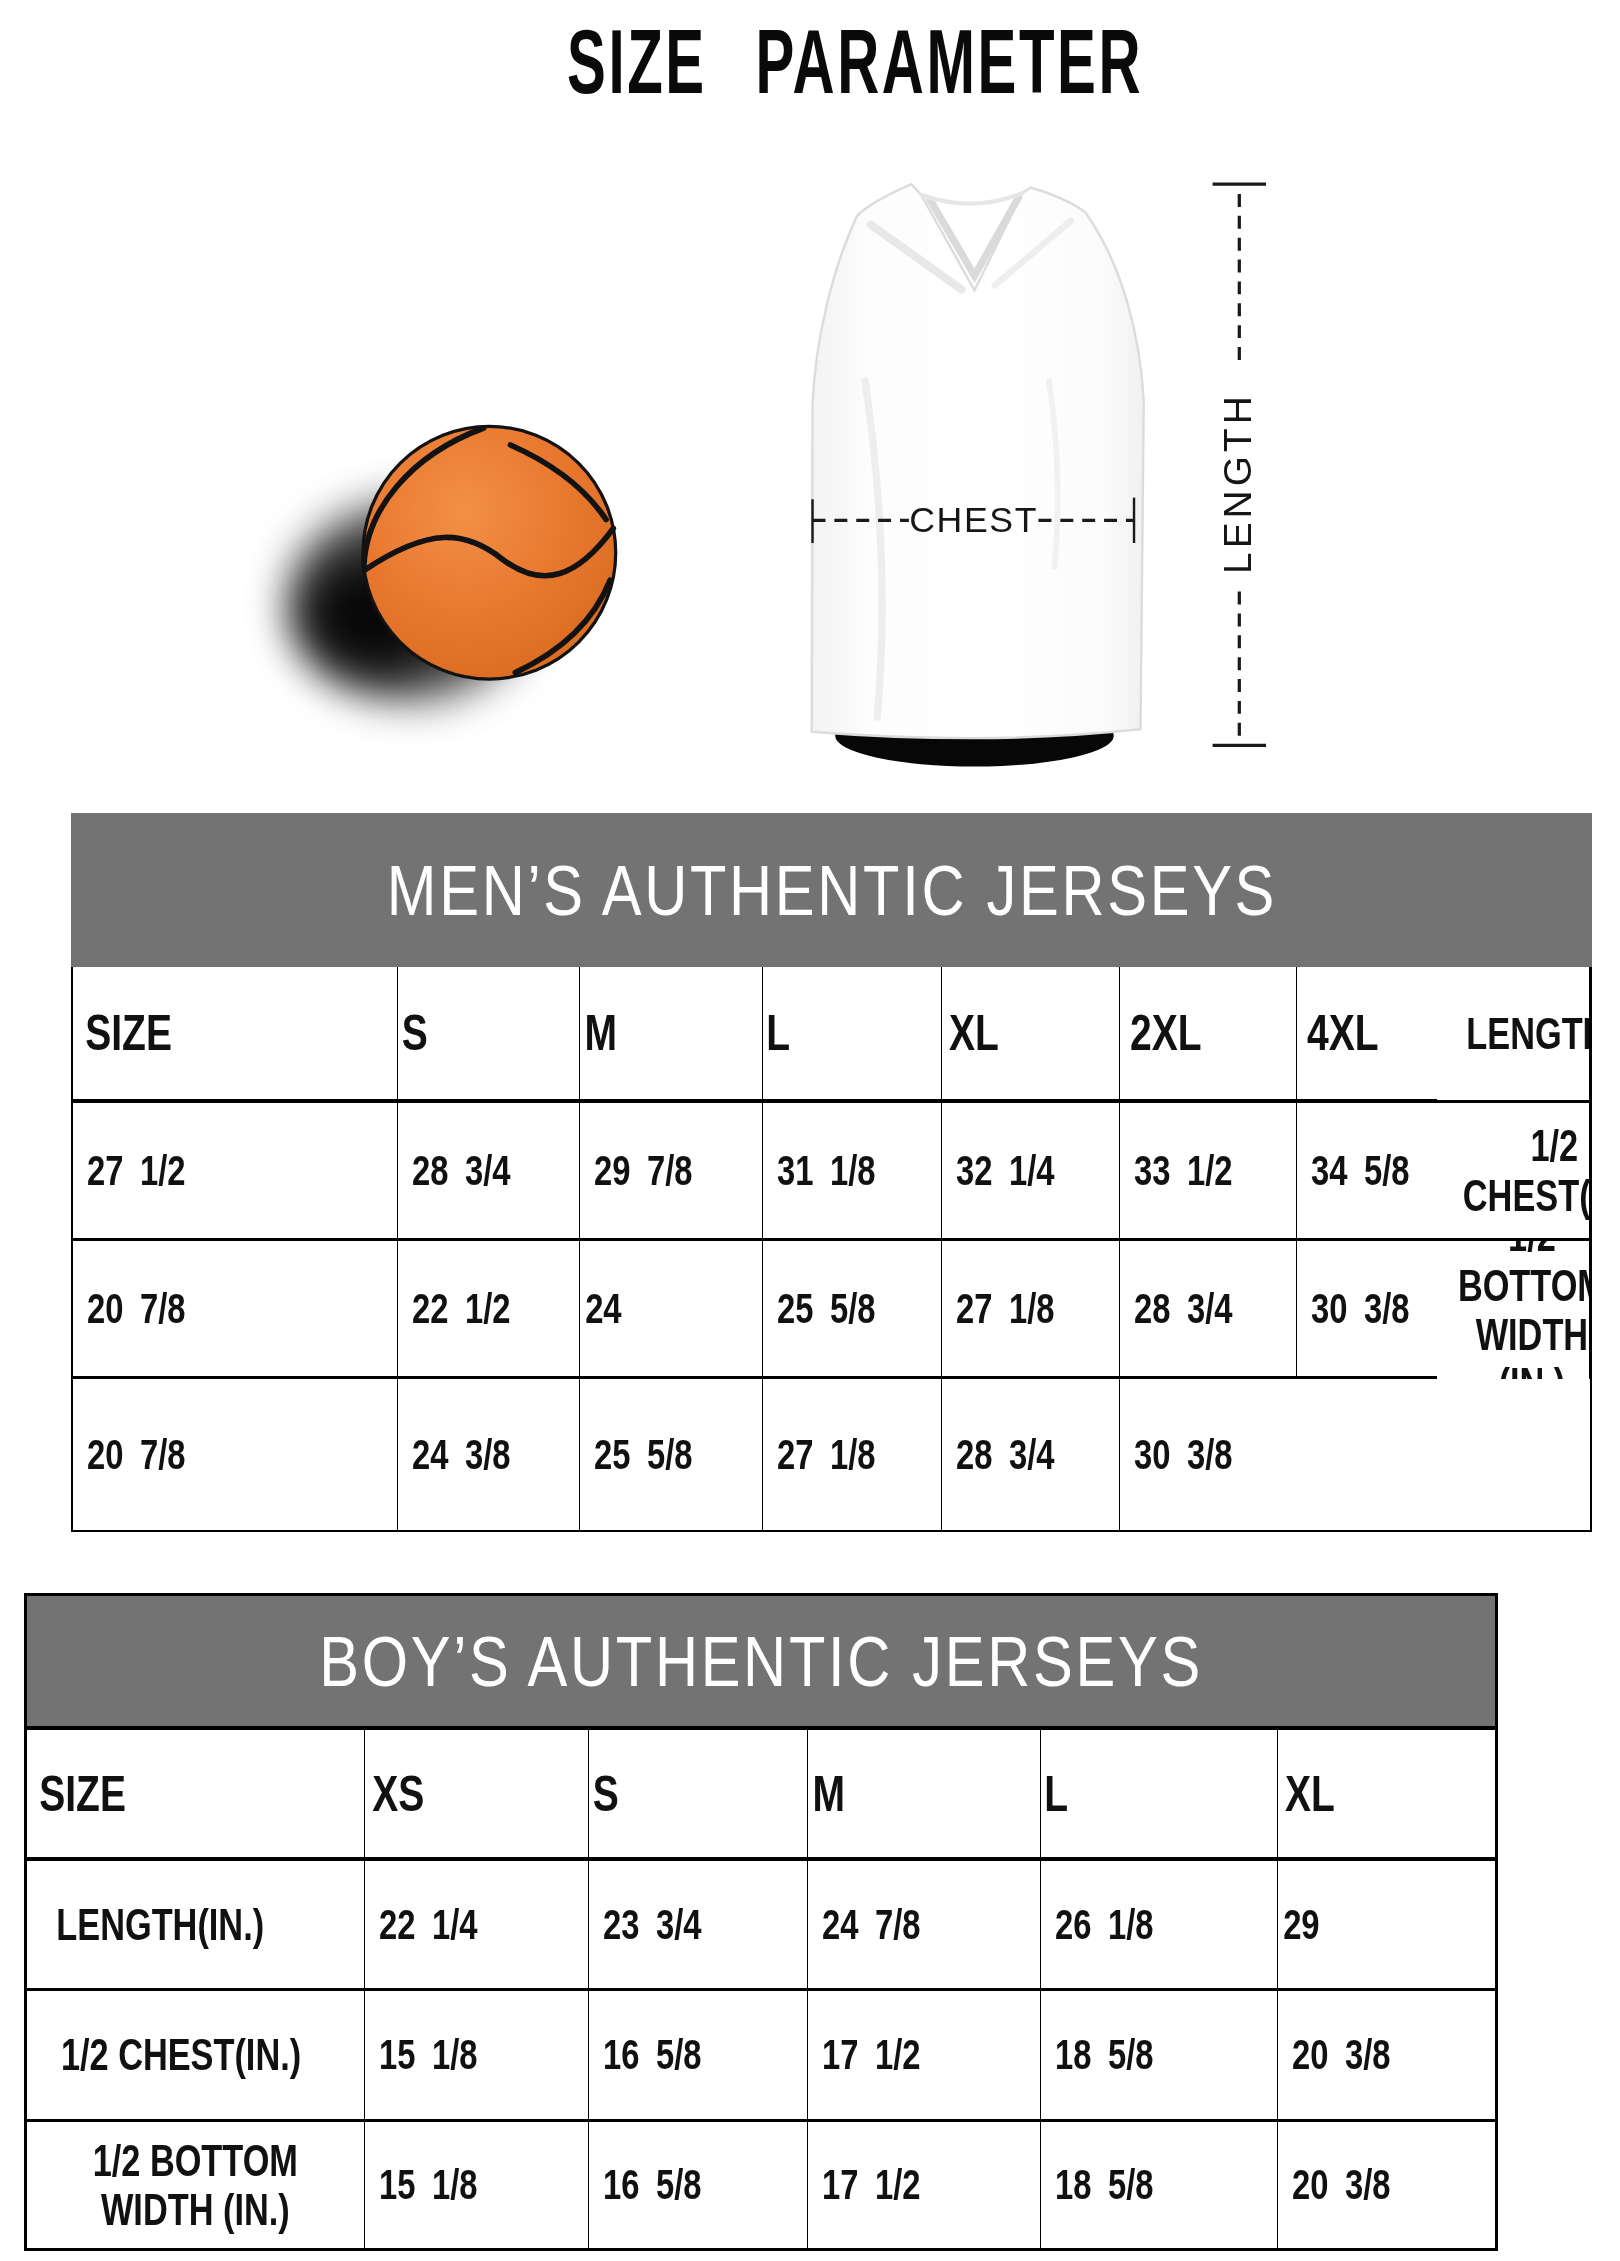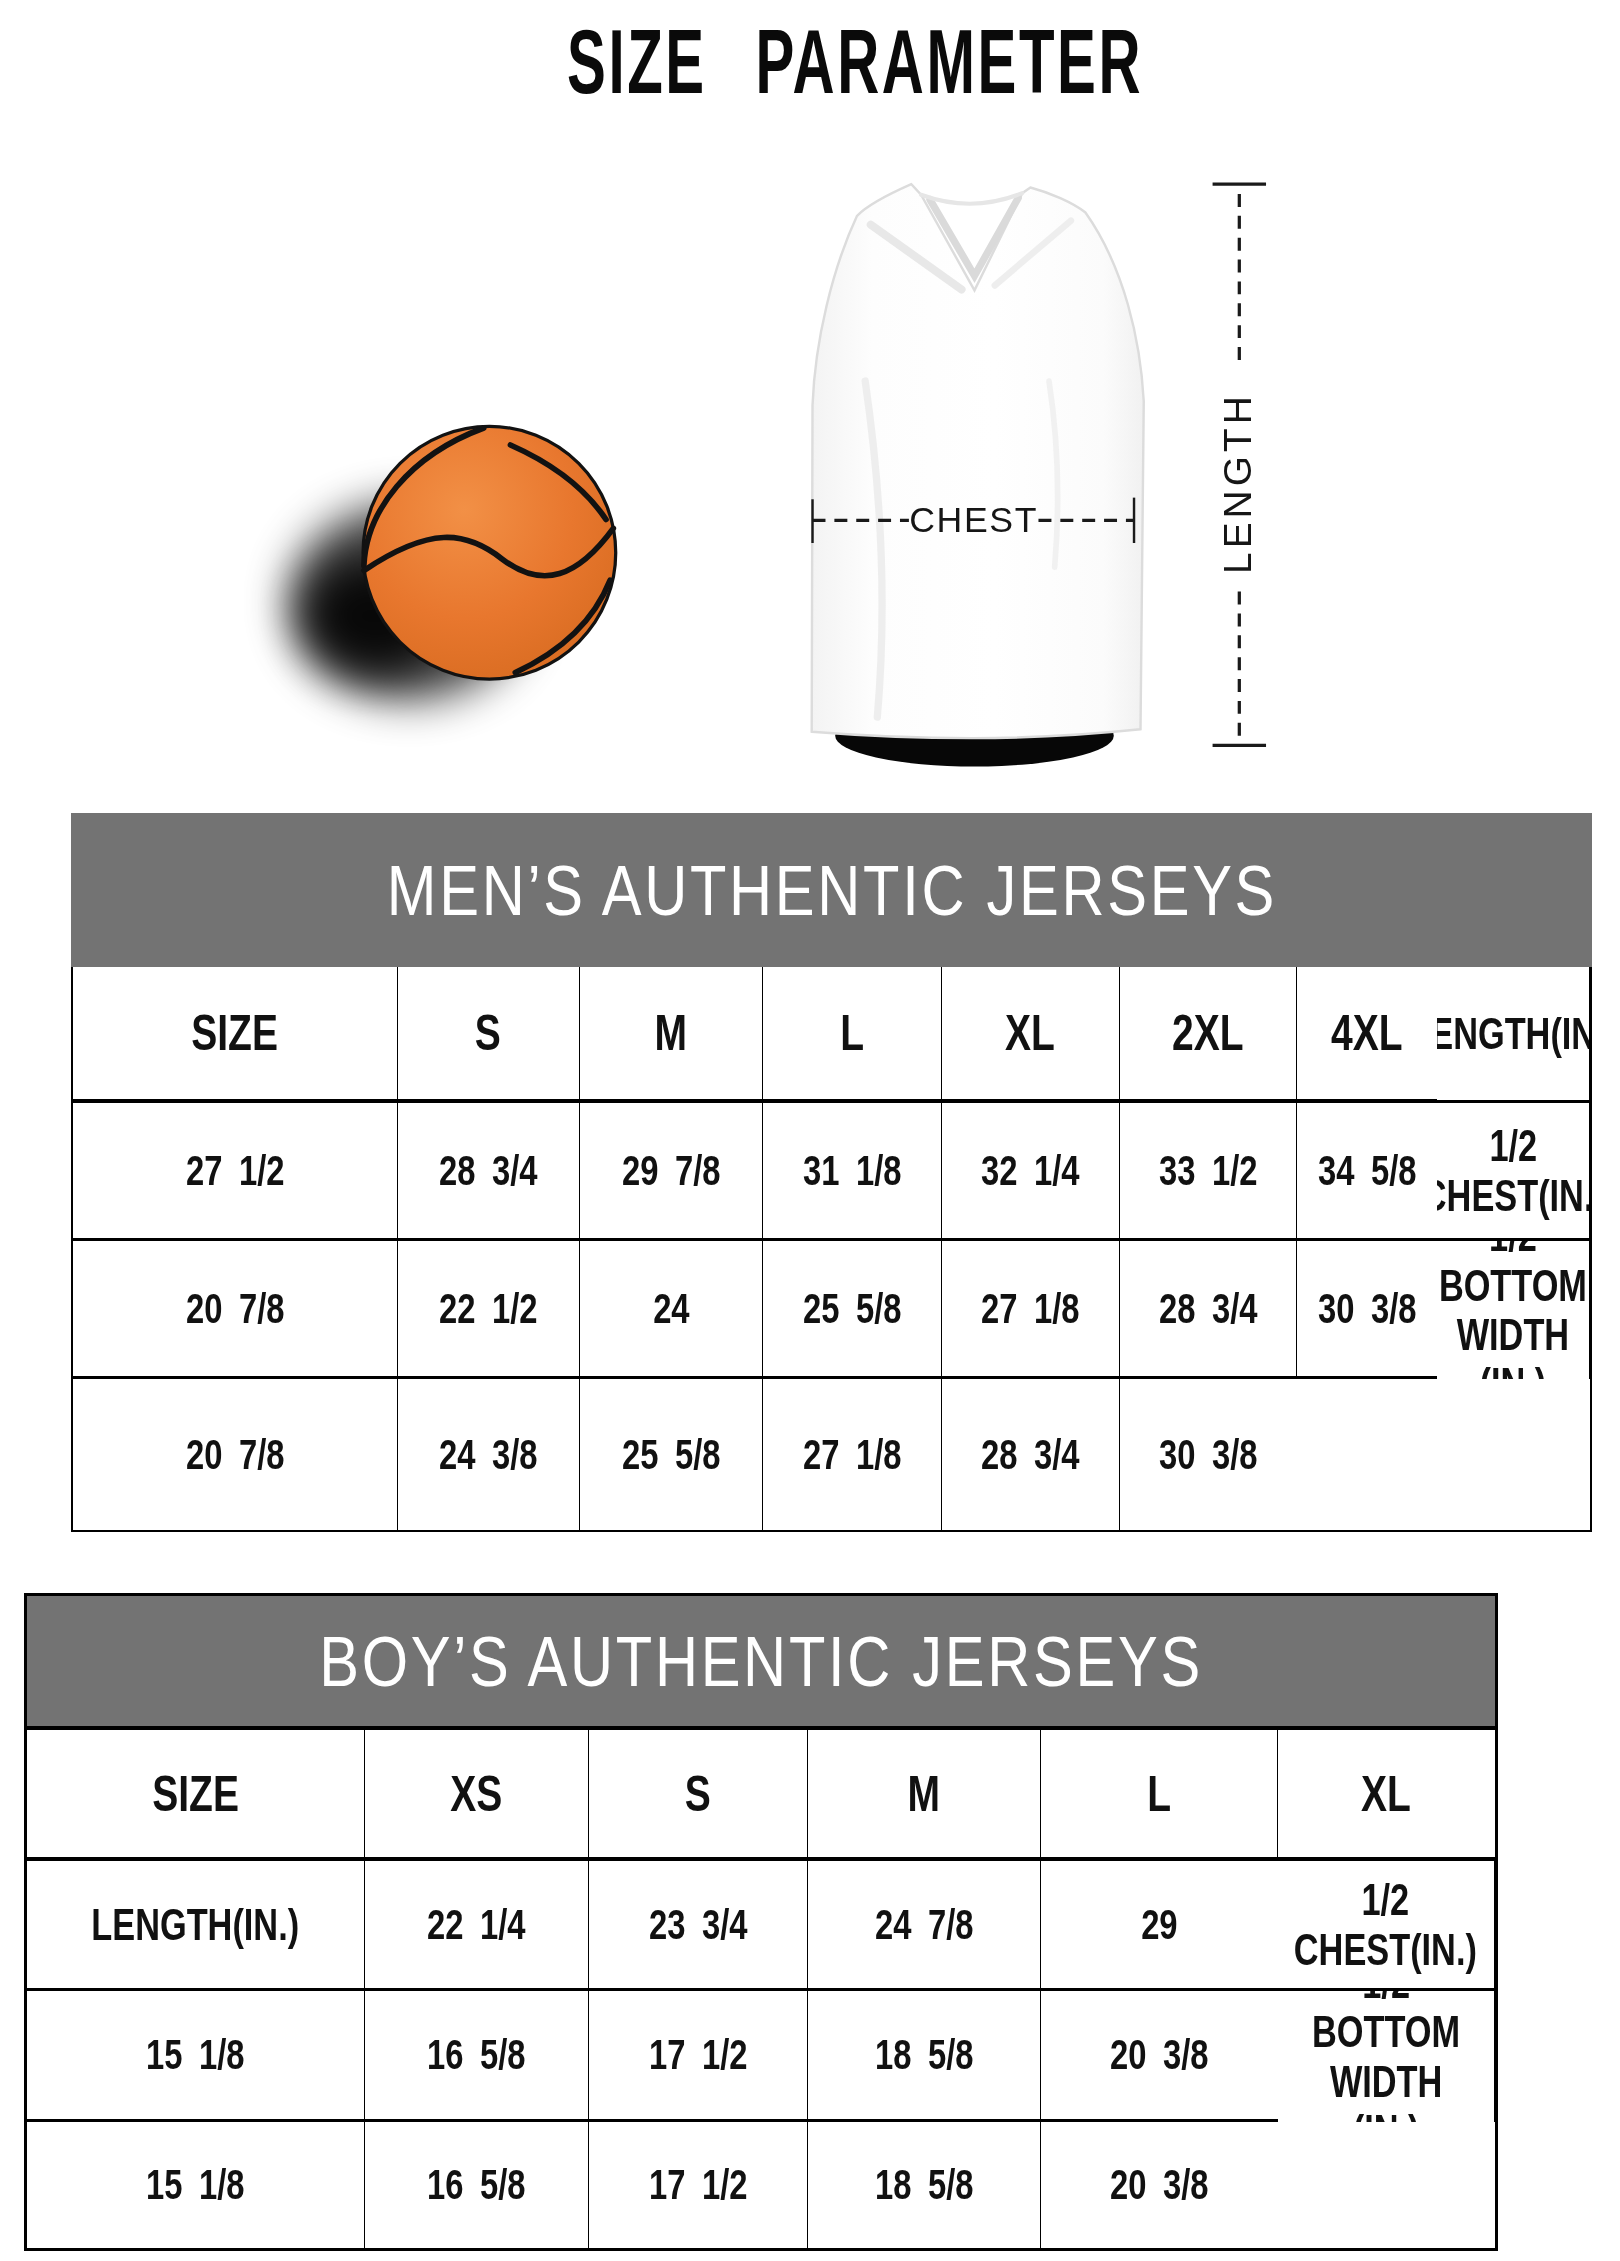--- a/index.html
+++ b/index.html
@@ -37,21 +37,21 @@
   .mens-table .grid{
     border:2.4px solid var(--border-color,#000);border-top:none;
     grid-template-columns:21.4% 12% 12.1% 11.8% 11.7% 11.7% 9.2% 10.1%;
     grid-template-rows:136px 138px 138px 151px;
   }
   .boys-table .grid{
     grid-template-columns:23% 15.3% 14.9% 15.9% 16.1% 14.8%;
     grid-template-rows:131px 130px 131px 126px;
   }
   .c{
-    box-sizing:border-box;display:flex;align-items:center;justify-content:center;
+    box-sizing:border-box;display:flex;align-items:center;justify-content:flex-start;
     border-right:1.6px solid var(--border-color,#000);
     border-bottom:3.2px solid var(--border-color,#000);
     overflow:hidden;
   }
   .c.h{border-bottom:4px solid var(--border-color,#000);}
   .c.lc{border-right:none;}
   .c.lr{border-bottom:none;}
   .t{display:inline-block;transform:scaleX(0.78);transform-origin:center;white-space:nowrap;line-height:1.12;}
   .h .t{font-size:50px;font-weight:bold;}
   .v .t{font-size:42px;font-weight:bold;word-spacing:9.7px;}
@@ -273,20 +273,23 @@
       </div>
     <div class="c v">
         <span class="t">22 1/4</span>
       </div>
     <div class="c v">
         <span class="t">23 3/4</span>
       </div>
     <div class="c v">
         <span class="t">24 7/8</span>
       </div>
+    <div class="c v">
+        <span class="t">26 1/8</span>
+      </div>
     <div class="c v lc">
         <span class="t">29</span>
       </div>
 
     <div class="c lbl">
         <span class="t">1/2 CHEST(IN.)</span>
       </div>
     <div class="c v">
         <span class="t">15 1/8</span>
       </div>

